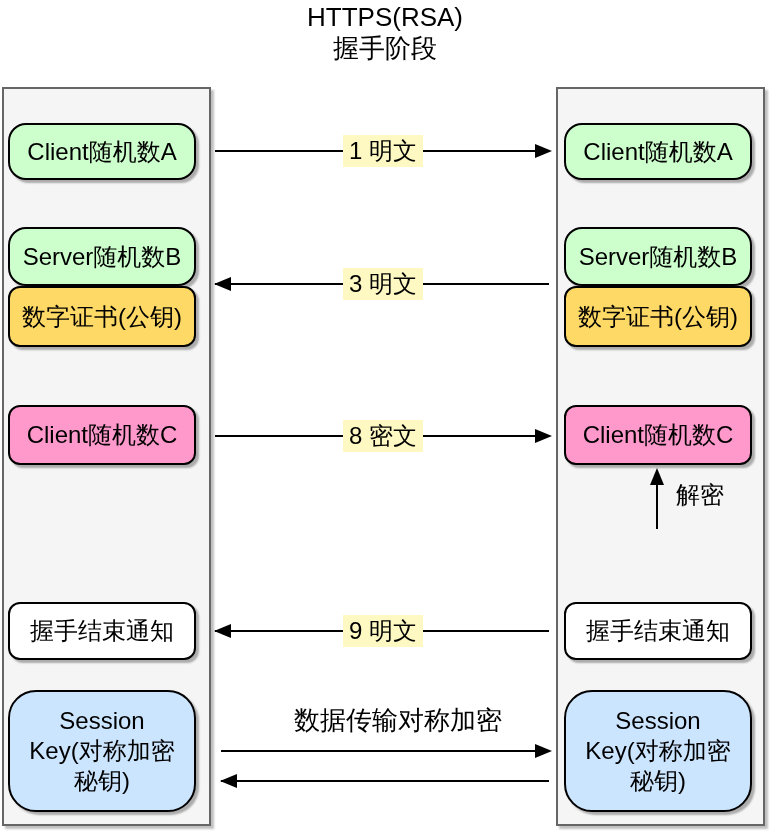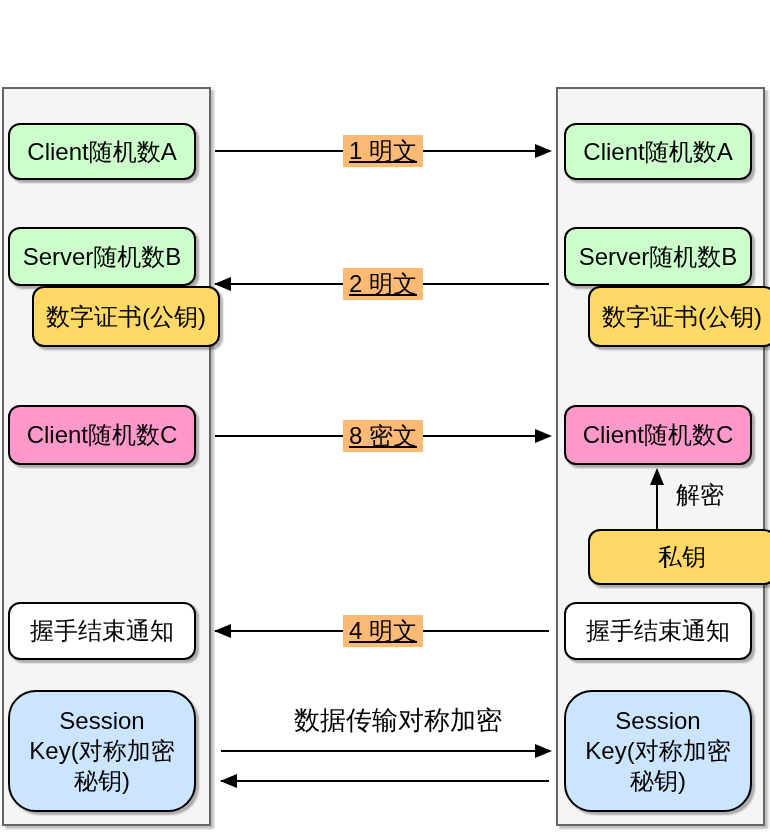--- a/index.html
+++ b/index.html
@@ -18,95 +18,98 @@
   .lane.server{left:556px;}
   .node{
     position:absolute;width:188px;box-sizing:border-box;
     border:2px solid var(--line_color,#000000);border-radius:12px;
     box-shadow:3px 3px 2px rgba(0,0,0,0.3);
     display:flex;align-items:center;justify-content:center;
     font-size:24px;text-align:center;
   }
   .node.l{left:8px;}
   .node.r{left:564px;}
-  .node.green{background:var(--box_green,#ccffcc);}
-  .node.yellow{background:var(--box_yellow,#ffd966);margin-left:24px;}
+  .node.green{background:var(--box_green,#ccffcc);border-radius:18px;}
+  .node.yellow{background:var(--box_yellow,#ffd966);}
   .node.pink{background:var(--box_pink,#ff99cc);text-align:right;}
   .node.white{background:var(--box_white,#ffffff);text-align:right;}
   .node.blue{background:var(--box_blue,#cce5ff);border-radius:28px;}
   .session{flex-direction:column;line-height:30px;}
   
   .harrow{position:absolute;left:215px;width:336px;height:0;}
   .harrow .line{position:absolute;left:0;right:2px;top:-1px;height:2px;background:var(--line_color,#000000);}
   .harrow .head{position:absolute;width:0;height:0;top:-7px;}
   .harrow.right .head{right:-1px;border-left:17px solid var(--line_color,#000000);border-top:7px solid transparent;border-bottom:7px solid transparent;}
   .harrow.left .head{left:-1px;border-right:17px solid var(--line_color,#000000);border-top:7px solid transparent;border-bottom:7px solid transparent;}
   .alabel{
     position:absolute;left:50%;top:0;transform:translate(-50%,-50%);
-    background:#fdba74;padding:0 6px;font-size:24px;white-space:nowrap;text-decoration:underline;
+    background:#fef9c3;padding:0 6px;font-size:24px;white-space:nowrap;
   }
   
   .varrow{position:absolute;width:0;}
   .varrow .vline{position:absolute;left:-1px;top:12px;bottom:0;width:2px;background:var(--line_color,#000000);}
   .varrow .vhead{position:absolute;left:-7px;top:0;width:0;height:0;
     border-bottom:17px solid var(--line_color,#000000);border-left:7px solid transparent;border-right:7px solid transparent;}
   .decrypt-label{position:absolute;left:676px;top:479px;font-size:24px;white-space:nowrap;}
   .transfer-label{position:absolute;left:230px;top:703px;width:336px;text-align:center;font-size:26px;white-space:nowrap;}
 </style>
 </head>
 <body>
 
 <div class="page">
 
+  <div class="title">
+    <div>HTTPS(RSA)</div>
+    <div>握手阶段</div>
+  </div>
 
   <div class="lane client"></div>
   <div class="lane server"></div>
 
   <div class="node l green" style="top:123px;height:57px;">Client随机数A</div>
   <div class="node l green" style="top:227px;height:59px;">Server随机数B</div>
   <div class="node l yellow" style="top:286px;height:61px;">数字证书(公钥)</div>
   <div class="node l pink" style="top:405px;height:60px;">Client随机数C</div>
   <div class="node l white" style="top:602px;height:58px;">握手结束通知</div>
   <div class="node l blue session" style="top:690px;height:122px;">
     <span>Session</span>
     <span>Key(对称加密</span>
     <span>秘钥)</span>
   </div>
 
   <div class="node r green" style="top:123px;height:57px;">Client随机数A</div>
   <div class="node r green" style="top:227px;height:59px;">Server随机数B</div>
   <div class="node r yellow" style="top:286px;height:61px;">数字证书(公钥)</div>
   <div class="node r pink" style="top:405px;height:60px;">Client随机数C</div>
-  <div class="node r yellow" style="top:529px;height:56px;">私钥</div>
   <div class="node r white" style="top:602px;height:58px;">握手结束通知</div>
   <div class="node r blue session" style="top:690px;height:122px;">
     <span>Session</span>
     <span>Key(对称加密</span>
     <span>秘钥)</span>
   </div>
 
   <div class="harrow right" style="top:151px;">
     <div class="line"></div>
     <div class="head"></div>
     <span class="alabel">1 明文</span>
   </div>
   <div class="harrow left" style="top:284px;">
     <div class="line"></div>
     <div class="head"></div>
-    <span class="alabel">2 明文</span>
+    <span class="alabel">3 明文</span>
   </div>
   <div class="harrow right" style="top:436px;">
     <div class="line"></div>
     <div class="head"></div>
     <span class="alabel">8 密文</span>
   </div>
   <div class="harrow left" style="top:631px;">
     <div class="line"></div>
     <div class="head"></div>
-    <span class="alabel">4 明文</span>
+    <span class="alabel">9 明文</span>
   </div>
 
   <div class="varrow" style="left:657px;top:468px;height:61px;">
     <div class="vline"></div>
     <div class="vhead"></div>
   </div>
   <span class="decrypt-label">解密</span>
 
   <div class="transfer-label">数据传输对称加密</div>
   <div class="harrow right" style="top:751px;left:221px;width:330px;">

